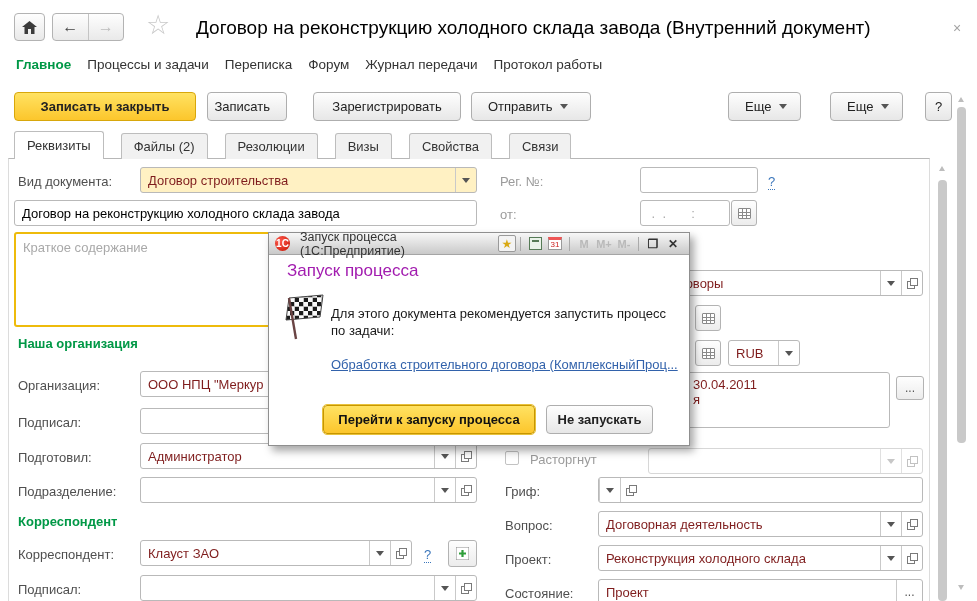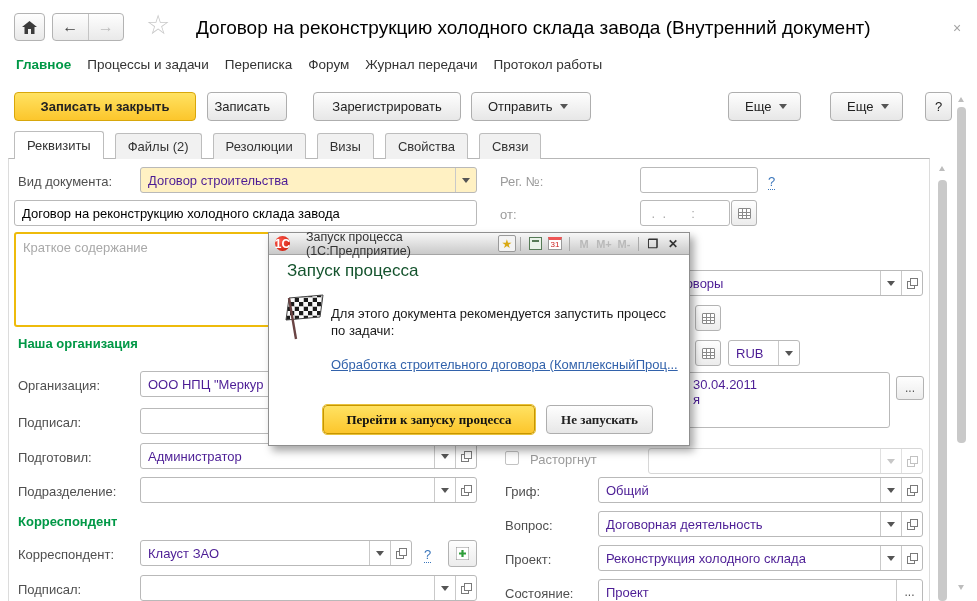--- a/index.html
+++ b/index.html
@@ -21,30 +21,30 @@
   .menubar .mi{color:#333;cursor:pointer;white-space:nowrap}
   .menubar .mi.active{color:#009846;font-weight:bold}
 
   
   .cmd-btn{position:absolute;top:92px;height:29px;padding:0 16px;background:linear-gradient(#fefefe,#e7e7e7);border:1px solid #aeaeae;border-radius:4px;font-size:13px;color:#222;display:flex;align-items:center;gap:8px;cursor:pointer;font-family:inherit}
   .cmd-btn.yellow{background:linear-gradient(#ffe262,#fcc62c);border-color:#d8a70b;font-weight:bold}
   .tri{width:0;height:0;border-left:4px solid transparent;border-right:4px solid transparent;border-top:5px solid #555;display:inline-block}
 
   
   .tabs{position:absolute;left:14px;top:131px;display:flex;align-items:flex-end;z-index:3}
-  .tab{height:26px;padding:12px 12px;display:flex;align-items:center;background:#f1f1f1;border:1px solid #bdbdbd;border-bottom:none;border-radius:3px 3px 0 0;margin-right:11px;cursor:pointer;color:#333;white-space:nowrap}
+  .tab{height:26px;padding:12px 12px;display:flex;align-items:center;background:#f1f1f1;border:1px solid #bdbdbd;border-bottom:none;border-radius:3px 3px 0 0;margin-right:17px;cursor:pointer;color:#333;white-space:nowrap}
   .tab.active{background:#fff;height:28px;position:relative}
   .content-frame{position:absolute;left:8px;top:158px;width:922px;height:443px;border-top:1px solid #b7b7b7;border-left:1px solid #dcdcdc;border-right:1px solid #dcdcdc}
 
   
   .lbl{position:absolute;color:#4f4f4f;white-space:nowrap}
   .lbl.dim{color:#9b9b9b}
   .sect{position:absolute;color:#009846;font-weight:bold;white-space:nowrap}
   .field{position:absolute;height:26px;background:#fff;border:1px solid #b9b9b9;border-radius:3px;display:flex;align-items:stretch;overflow:hidden}
-  .field .val{flex:1;display:flex;align-items:center;padding:0 7px;white-space:nowrap;overflow:hidden;color:#4c1d95}
+  .field .val{flex:1;display:flex;align-items:center;padding:0 7px;white-space:nowrap;overflow:hidden;color:#7f1d1d}
   .field.hl{background:#fff1c3}
   .field.gold{border:2px solid #eebb0b}
   .seg{width:21px;border-left:1px solid #c9c9c9;display:flex;align-items:center;justify-content:center;cursor:pointer;background:transparent}
   .field.disabled{border-color:#d7d7d7}
   .field.disabled .seg{border-left-color:#e0e0e0}
   .field.disabled .tri{border-top-color:#c7c7c7}
   .sq-btn{position:absolute;width:26px;height:26px;background:linear-gradient(#fefefe,#ececec);border:1px solid #b3b3b3;border-radius:3px;display:flex;align-items:center;justify-content:center;cursor:pointer}
   .help-link{position:absolute;color:#3b76bb;border-bottom:1px dotted #3b76bb;cursor:pointer;font-size:13px}
   input.txt,textarea.txt{position:absolute;border:1px solid #b9b9b9;border-radius:3px;font-family:inherit;font-size:13px;color:#000;padding:0 7px;outline:none}
   textarea.txt{resize:none;padding:6px 7px}
@@ -53,27 +53,27 @@
   .open-ic i{position:absolute;border:1px solid #7a7a7a;background:#fff;width:8px;height:8px;display:block}
   .open-ic i.b{left:0;top:3px}.open-ic i.f{left:3px;top:0}
   .grid-ic{width:13px;height:11px;border:1px solid #8a8a8a;border-radius:1px;position:relative;background:#fff}
   .grid-ic:before{content:"";position:absolute;left:3px;top:0;bottom:0;width:1px;background:#8a8a8a;box-shadow:4px 0 0 #8a8a8a}
   .grid-ic:after{content:"";position:absolute;left:0;right:0;top:3px;height:1px;background:#8a8a8a;box-shadow:0 3px 0 #8a8a8a}
   .chk{position:absolute;width:14px;height:14px;border:1px solid #c2c2c2;border-radius:2px;background:#fff;cursor:pointer}
 
   
   .dialog{position:absolute;left:268px;top:232px;width:422px;height:214px;background:#fff;border:1px solid #8f8f8f;box-shadow:4px 5px 8px rgba(0,0,0,.35);z-index:10}
   .dlg-title{height:22px;background:linear-gradient(#f7f7f7,#c9c9c9);border-bottom:1px solid #a5a5a5;display:flex;align-items:center;padding:0 6px;font-size:12.5px;color:#333}
-  .onec-logo{width:15px;height:15px;border-radius:50%;background:radial-gradient(circle at 35% 35%,#ff5a4e,#c41200);color:#fff;font-size:12px;font-weight:bold;display:flex;align-items:center;justify-content:center;margin-right:16px}
+  .onec-logo{width:15px;height:15px;border-radius:50%;background:radial-gradient(circle at 35% 35%,#ff5a4e,#c41200);color:#fff;font-size:10px;font-weight:bold;display:flex;align-items:center;justify-content:center;margin-right:10px}
   .dlg-ic{display:flex;align-items:center;justify-content:center;width:20px;height:17px;cursor:pointer;font-size:12px;color:#8a8a8a}
   .dlg-sep{width:1px;height:14px;background:#aaa;margin:0 4px}
-  .dlg-heading{position:absolute;left:18px;top:28px;font-size:17px;color:#14532d}
+  .dlg-heading{position:absolute;left:18px;top:28px;font-size:17px;color:#a21caf}
   .dlg-text{position:absolute;left:62px;top:72px;font-size:13px;color:#1a1a1a;line-height:17px}
   .dlg-link{position:absolute;left:62px;top:124px;color:#3262ab;text-decoration:underline;cursor:pointer;white-space:nowrap}
-  .dlg-btn{position:absolute;top:172px;height:29px;border-radius:4px;font-size:13px;display:flex;align-items:center;justify-content:center;cursor:pointer;font-family:Liberation Serif, serif}
+  .dlg-btn{position:absolute;top:172px;height:29px;border-radius:4px;font-size:13px;display:flex;align-items:center;justify-content:center;cursor:pointer;font-family:Liberation Sans, sans-serif}
   .dlg-btn.primary{left:54px;width:212px;background:linear-gradient(#ffe262,#fcc62c);border:1px solid #c79600;outline:1px solid #e8c23c;font-weight:bold;color:#111}
   .dlg-btn.secondary{left:277px;width:107px;background:linear-gradient(#fefefe,#e7e7e7);border:1px solid #aeaeae;color:#222;font-weight:bold}
   .star-ic{color:#d9a913;font-size:12px}
   .cal31{width:14px;height:13px;border:1px solid #9a9a9a;background:#fff;font-size:8px;color:#c22;display:flex;align-items:center;justify-content:center;border-top:3px solid #e55}
   .calc-ic{width:13px;height:13px;border:1px solid #567a56;background:#eaf3ea;position:relative}
   .calc-ic:before{content:"";position:absolute;left:2px;right:2px;top:2px;height:2px;background:#567a56}
   .mem{font-size:11px;color:#b9b9b9;font-weight:bold}
 
   
   .sb{position:absolute;width:11px}
@@ -286,21 +286,20 @@
   <span class="seg">
       <span class="open-ic" style="opacity:.45">
         <i class="b"></i>
         <i class="f"></i>
       </span>
     </span>
 </div>
 
 <span class="lbl" style="left:505px;top:484px">Гриф:</span>
 <div class="field" style="left:598px;top:477px;width:325px">
-  <span class="val">Общий</span>
   <span class="seg">
       <i class="tri"></i>
     </span>
   <span class="seg">
       <span class="open-ic">
         <i class="b"></i>
         <i class="f"></i>
       </span>
     </span>
 </div>

